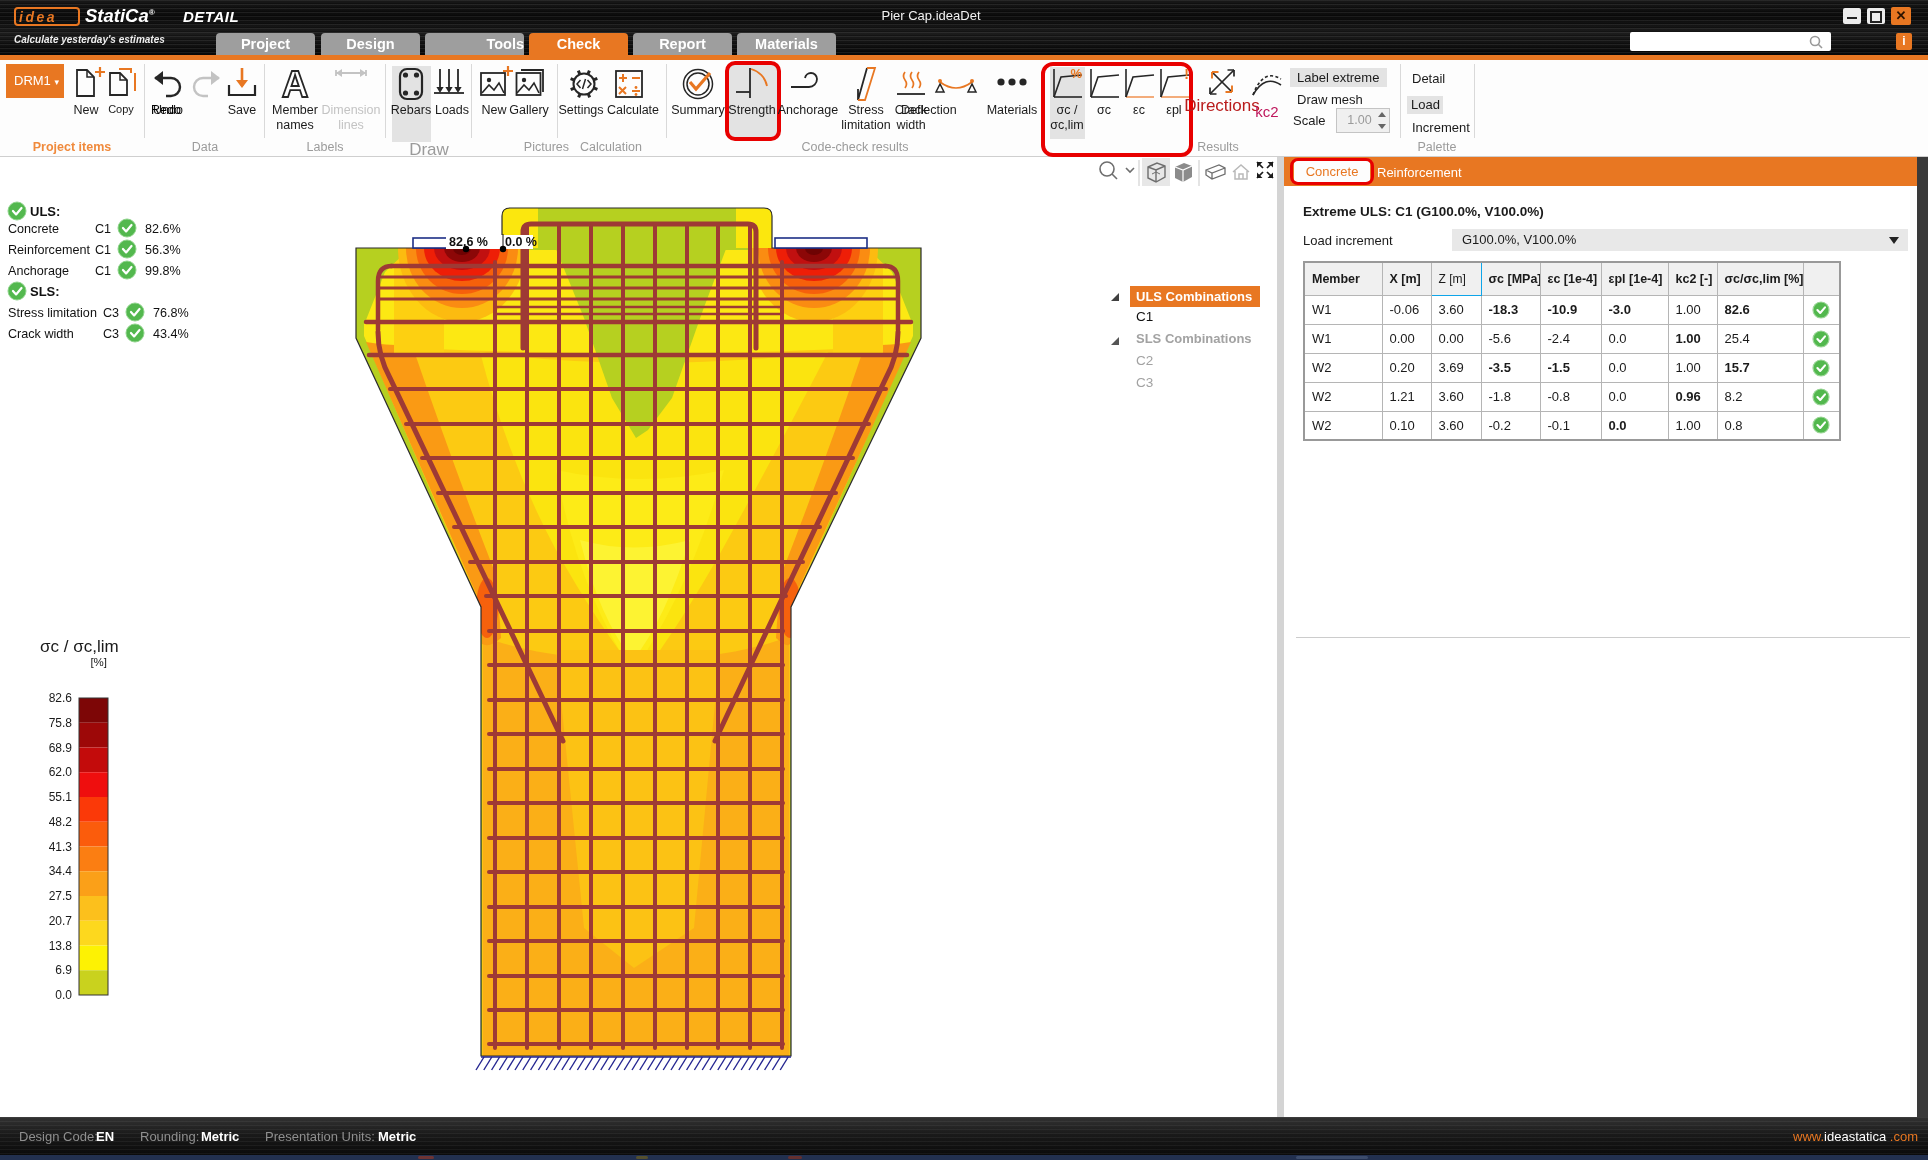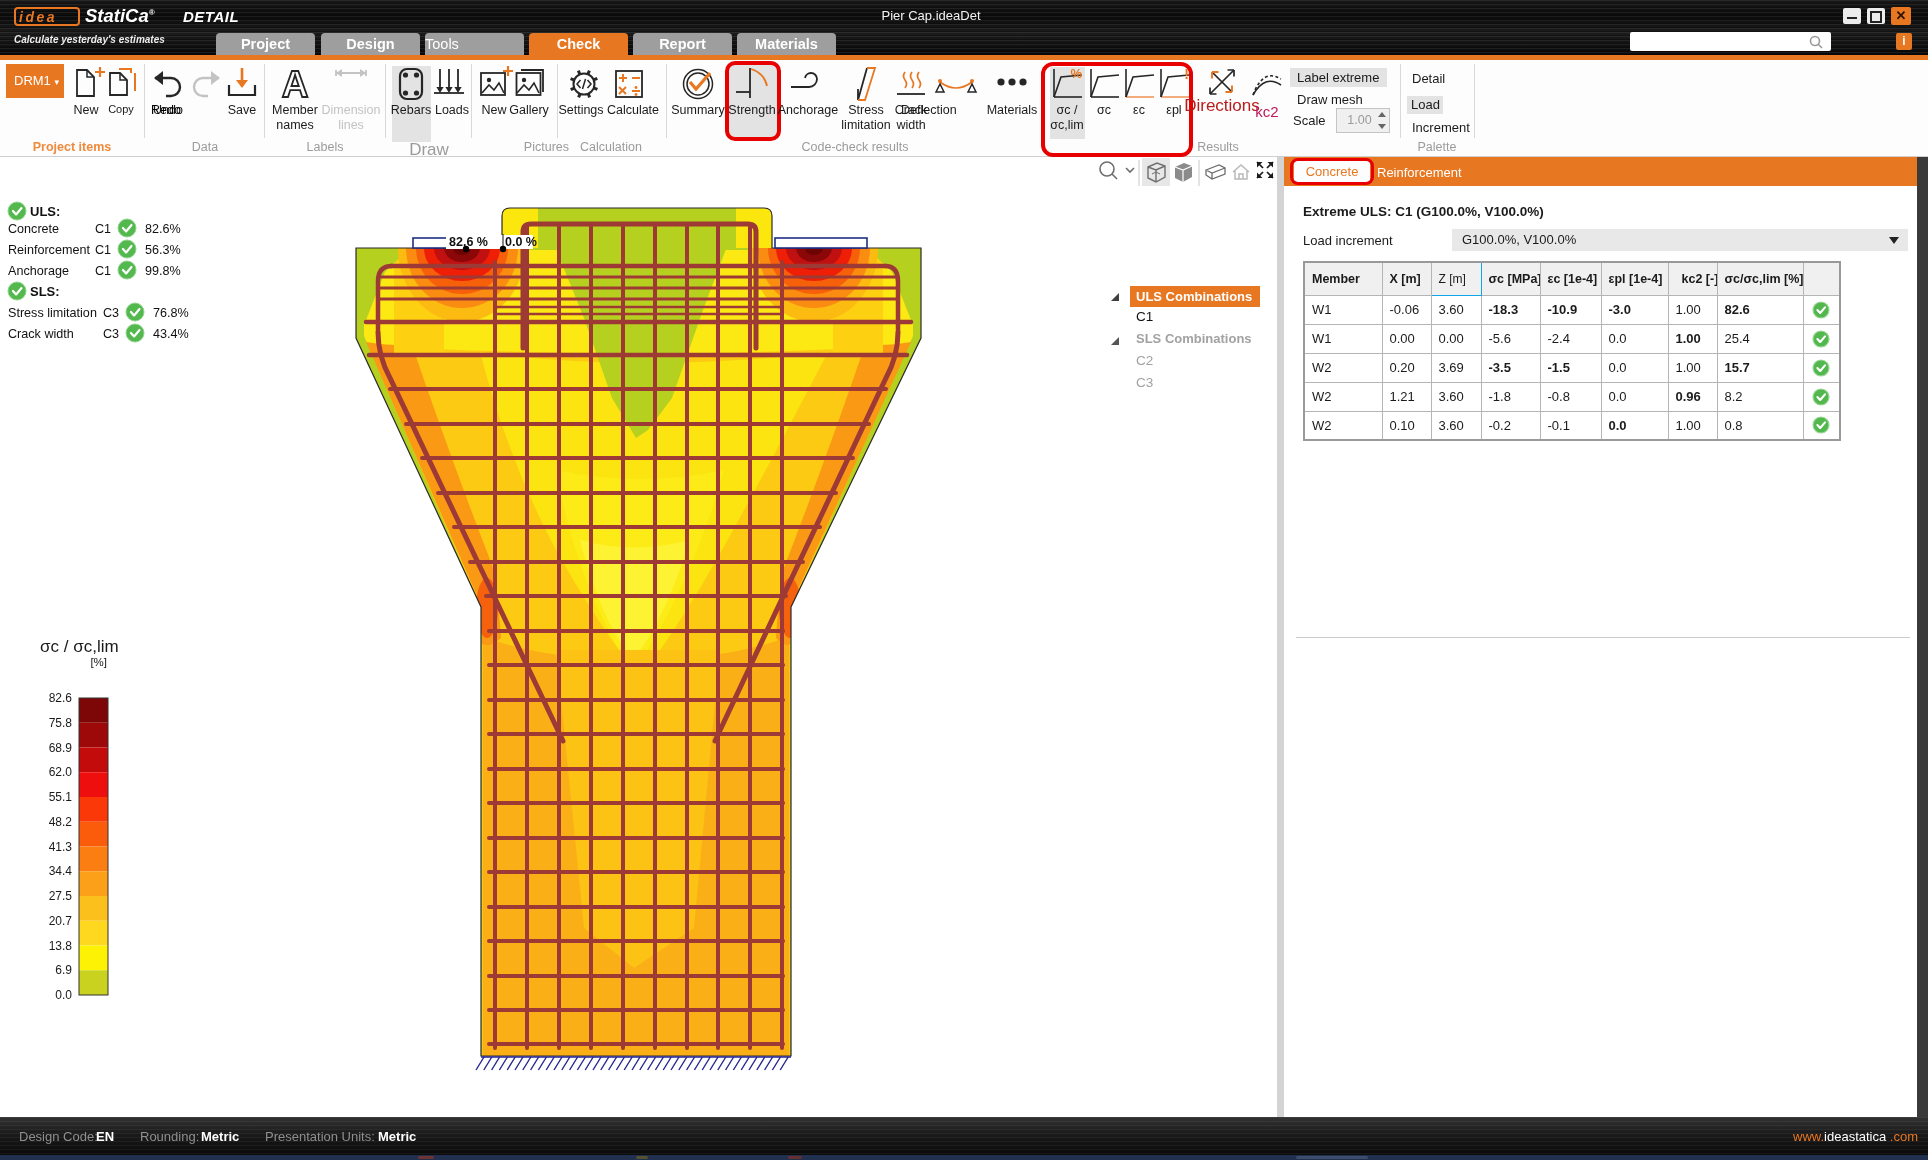--- a/index.html
+++ b/index.html
@@ -40,21 +40,21 @@
 <div class="abs" style="left:1891px;top:7px;width:20px;height:18px;background:#e87722;border-radius:2px;z-index:3;color:#2b1200;font-weight:bold;font-size:13px;text-align:center;line-height:18px">✕</div>
 
 <div class="abs" style="left:1630px;top:32px;width:201px;height:19px;background:#fff;border-radius:2px;z-index:3"></div>
 <svg class="abs" style="left:1808px;top:34px;z-index:4" width="16" height="16">
     <circle cx="7" cy="7" r="4.5" fill="none" stroke="#9a9a9a" stroke-width="1.6"></circle>
     <line x1="10" y1="10" x2="14" y2="14" stroke="#9a9a9a" stroke-width="1.6"></line>
   </svg>
 <div class="abs" style="left:1896px;top:33px;width:16px;height:17px;background:#e87722;border-radius:2px;z-index:3;color:#fff;font-weight:bold;font-size:12px;text-align:center;line-height:17px">i</div>
 <div style="position:absolute;left:216px;top:33px;width:99px;height:22px;background:#9e9e9e;color:#fff;font-weight:bold;font-size:14.5px;text-align:center;line-height:22px;border-radius:4px 4px 0 0">Project</div>
 <div style="position:absolute;left:321px;top:33px;width:99px;height:22px;background:#9e9e9e;color:#fff;font-weight:bold;font-size:14.5px;text-align:center;line-height:22px;border-radius:4px 4px 0 0">Design</div>
-<div style="position:absolute;left:425px;top:33px;width:99px;height:22px;background:#9e9e9e;color:#fff;font-weight:normal;font-size:14.5px;text-align:left;line-height:22px;border-radius:4px 4px 0 0">Tools</div>
+<div style="position:absolute;left:425px;top:33px;width:99px;height:22px;background:#9e9e9e;color:#fff;font-weight:bold;font-size:14.5px;text-align:right;line-height:22px;border-radius:4px 4px 0 0">Tools</div>
 <div style="position:absolute;left:529px;top:33px;width:99px;height:22px;background:#e87722;color:#fff;font-weight:bold;font-size:14.5px;text-align:center;line-height:22px;border-radius:4px 4px 0 0">Check</div>
 <div style="position:absolute;left:633px;top:33px;width:99px;height:22px;background:#9e9e9e;color:#fff;font-weight:bold;font-size:14.5px;text-align:center;line-height:22px;border-radius:4px 4px 0 0">Report</div>
 <div style="position:absolute;left:737px;top:33px;width:99px;height:22px;background:#9e9e9e;color:#fff;font-weight:bold;font-size:14.5px;text-align:center;line-height:22px;border-radius:4px 4px 0 0">Materials</div>
 <div class="abs" id="orangestrip"></div>
 <div class="abs" id="ribbon"></div>
 <div style="position:absolute;left:144px;top:64px;width:1px;height:74px;background:#d9d9d9"></div>
 <div style="position:absolute;left:264px;top:64px;width:1px;height:74px;background:#d9d9d9"></div>
 <div style="position:absolute;left:385px;top:64px;width:1px;height:74px;background:#d9d9d9"></div>
 <div style="position:absolute;left:471px;top:64px;width:1px;height:74px;background:#d9d9d9"></div>
 <div style="position:absolute;left:557px;top:64px;width:1px;height:74px;background:#d9d9d9"></div>
@@ -551,21 +551,21 @@
       <col style="width:37px">
     </colgroup>
     <tbody>
       <tr style="height:33px;background:#f0f0f0">
         <td style="border:1px solid #b5b5b5;padding:0 0 0 7px;font-weight:bold;font-size:12.5px;white-space:nowrap;overflow:hidden">Member</td>
         <td style="border:1px solid #b5b5b5;padding:0 0 0 7px;font-weight:bold;font-size:12.5px;white-space:nowrap;overflow:hidden">X [m]</td>
         <td style="border:1px solid #0ea5e9;padding:0 0 0 7px;font-weight:normal;font-size:12px;white-space:nowrap;overflow:hidden">Z [m]</td>
         <td style="border:1px solid #b5b5b5;padding:0 0 0 7px;font-weight:bold;font-size:12.5px;white-space:nowrap;overflow:hidden">σc [MPa]</td>
         <td style="border:1px solid #b5b5b5;padding:0 0 0 7px;font-weight:bold;font-size:12.5px;white-space:nowrap;overflow:hidden">εc [1e-4]</td>
         <td style="border:1px solid #b5b5b5;padding:0 0 0 7px;font-weight:bold;font-size:12.5px;white-space:nowrap;overflow:hidden">εpl [1e-4]</td>
-        <td style="border:1px solid #b5b5b5;padding:0 0 0 13px;font-weight:bold;font-size:12.5px;white-space:nowrap;overflow:hidden">kc2 [-]</td>
+        <td style="border:1px solid #b5b5b5;padding:0 0 0 7px;font-weight:bold;font-size:12.5px;white-space:nowrap;overflow:hidden">kc2 [-]</td>
         <td style="border:1px solid #b5b5b5;padding:0 0 0 7px;font-weight:bold;font-size:12.5px;white-space:nowrap;overflow:hidden">σc/σc,lim [%]</td>
         <td style="border:1px solid #b5b5b5;padding:0 0 0 7px;font-weight:bold;font-size:12.5px;white-space:nowrap;overflow:hidden"></td>
       </tr>
       <tr style="height:29px">
         <td style="border:1px solid #b5b5b5;padding:0 0 0 7px;white-space:nowrap">W1</td>
         <td style="border:1px solid #b5b5b5;padding:0 0 0 7px;white-space:nowrap">-0.06</td>
         <td style="border:1px solid #b5b5b5;padding:0 0 0 7px;white-space:nowrap">3.60</td>
         <td style="border:1px solid #b5b5b5;padding:0 0 0 7px;font-weight:bold;white-space:nowrap">-18.3</td>
         <td style="border:1px solid #b5b5b5;padding:0 0 0 7px;font-weight:bold;white-space:nowrap">-10.9</td>
         <td style="border:1px solid #b5b5b5;padding:0 0 0 7px;font-weight:bold;white-space:nowrap">-3.0</td>

